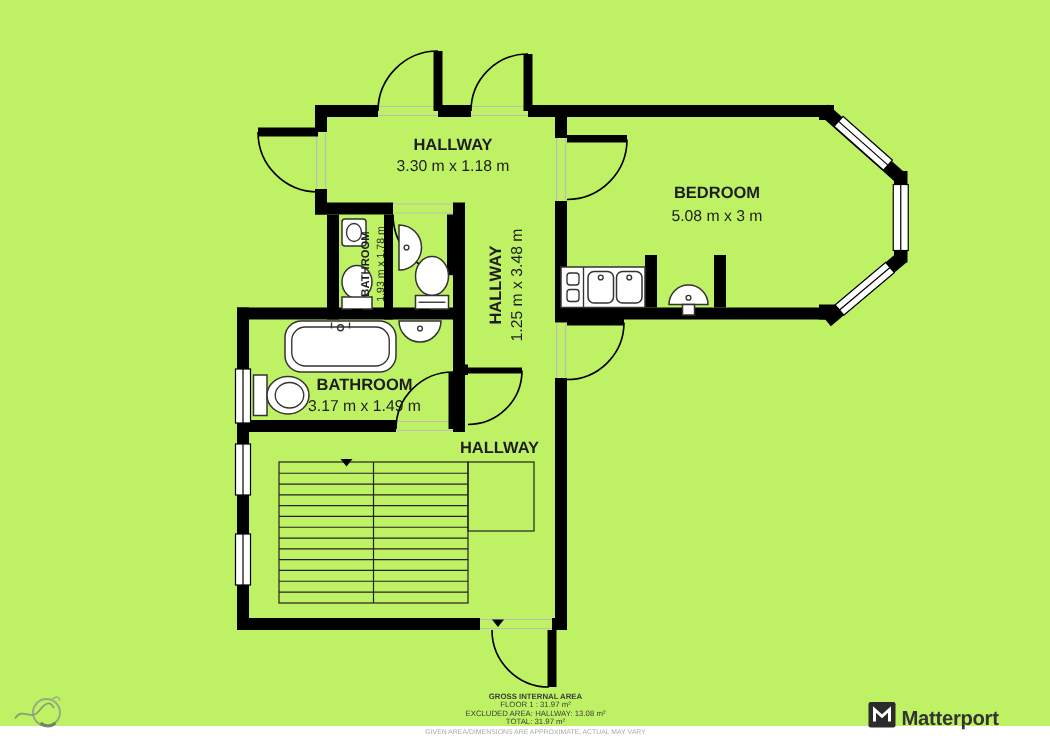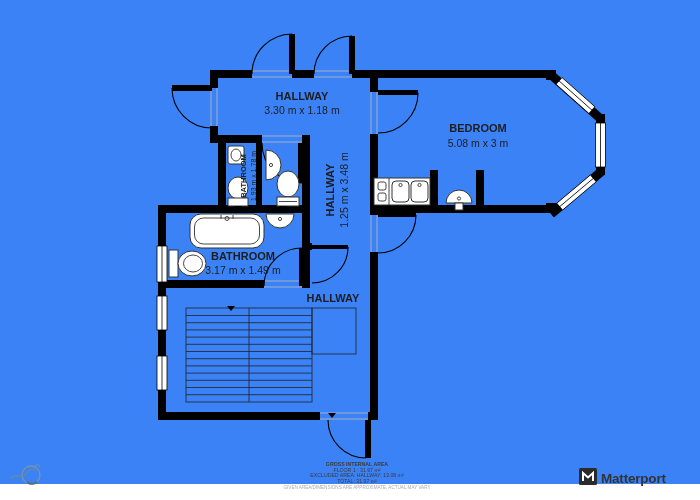--- a/index.html
+++ b/index.html
@@ -1,17 +1,17 @@
 <!DOCTYPE html>
 <html><head>
 <meta charset="utf-8">
 <style>
   html,body{margin:0;padding:0;background:#fff;}
   body{width:700px;height:500px;overflow:hidden;font-family:"Liberation Sans",sans-serif;}
-  #stage{position:relative;width:700px;height:484px;background:#3b82f6;}
+  #stage{position:relative;width:700px;height:484px;background:#bef264;}
   svg{display:block;}
   .wall{fill:#000;stroke:none;}
   .wallline{stroke:#000;stroke-width:9;fill:none;}
   .fix{fill:#fff;stroke:#333;stroke-width:1;}
   .fixthin{fill:none;stroke:#333;stroke-width:0.9;}
   .arc{fill:none;stroke:#000;stroke-width:1.1;}
   .leaf{fill:#000;}
   .win{fill:#fff;stroke:#000;stroke-width:0.8;}
   .winline{stroke:#000;stroke-width:0.8;}
   .jamb{stroke:#bdbdbd;stroke-width:0.8;}

